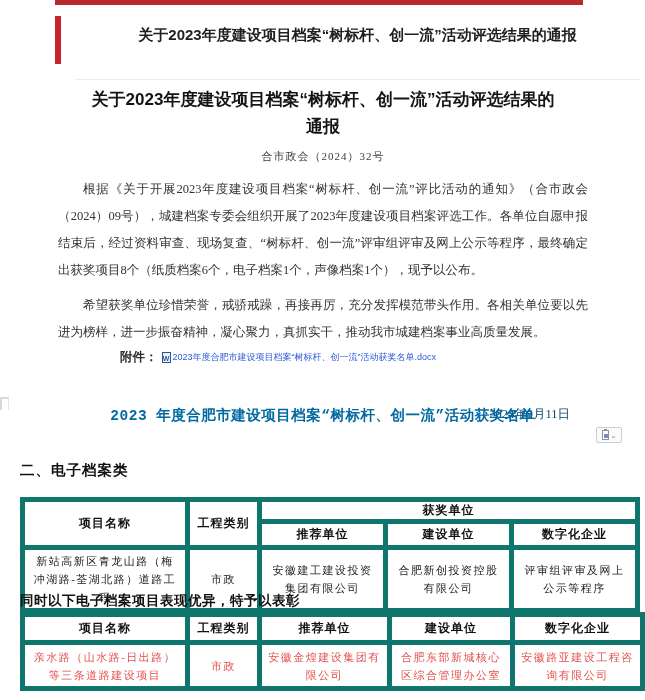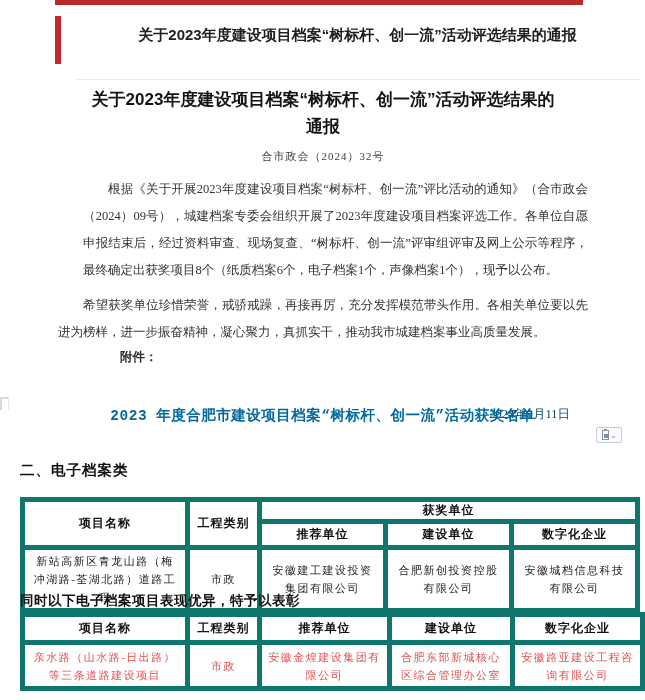--- a/index.html
+++ b/index.html
@@ -16,21 +16,21 @@
   .article-meta { margin-top:10px; text-align:center; font-size:9.5px; color:#9b9b9b; }
   .article-meta .gap { display:inline-block; width:18px; }
 
   .divider { position:absolute; left:75px; top:79px; width:565px; border-top:1px solid #ededed; }
 
   
   .doc { position:absolute; left:58px; top:86px; width:530px; color:#2f2f2f; }
   .doc-title { text-align:center; font-size:17px; font-weight:bold; color:#141414; line-height:27px; padding:0 28px; }
   .doc-number { text-align:center; font-family:"Liberation Serif", serif; font-size:11px; color:#3c3c3c; margin-top:9px; letter-spacing:1px; }
   .doc-par { font-family:"Liberation Serif", serif; font-size:12.5px; line-height:27px; text-align:justify; text-indent:2em; color:#333; margin-top:8px; }
-  .doc-par:first-of-type { margin-top:12px;margin-left:25px; }
+  .doc-par:first-of-type { margin-top:12px; }
 
   .attachment-row { margin-top:3px; padding-left:2em; font-family:"Liberation Serif", serif; font-size:12.5px; color:#2f2f2f; display:flex; align-items:center; }
   .attachment-label { font-weight:bold;padding-left:37px; }
   .attachment-link { display:inline-flex; align-items:center; margin-left:4px; color:#2f5bd6; font-size:9px; text-decoration:none; cursor:pointer; font-family:"Liberation Sans", sans-serif; }
   .word-icon { display:inline-block; width:9px; height:11px; border:1px solid #2a5699; background:#eef3fb; margin-right:2px; position:relative; }
   .word-icon::after { content:"W"; position:absolute; left:0; top:0; width:100%; height:100%; font-size:7px; line-height:11px; text-align:center; color:#2a5699; font-weight:bold; }
 
   .doc-date { margin-top:40px; text-align:right; padding-right:18px; font-family:"Liberation Serif", serif; font-size:12.5px; color:#0c4a6e; }
 
   
@@ -82,20 +82,24 @@
 
   <div class="divider"></div>
 
   <div class="doc">
     <div class="doc-title">关于2023年度建设项目档案“树标杆、创一流”活动评选结果的通报</div>
     <div class="doc-number">合市政会（2024）32号</div>
     <p class="doc-par">根据《关于开展2023年度建设项目档案“树标杆、创一流”评比活动的通知》（合市政会（2024）09号），城建档案专委会组织开展了2023年度建设项目档案评选工作。各单位自愿申报结束后，经过资料审查、现场复查、“树标杆、创一流”评审组评审及网上公示等程序，最终确定出获奖项目8个（纸质档案6个，电子档案1个，声像档案1个），现予以公布。</p>
     <p class="doc-par">希望获奖单位珍惜荣誉，戒骄戒躁，再接再厉，充分发挥模范带头作用。各相关单位要以先进为榜样，进一步振奋精神，凝心聚力，真抓实干，推动我市城建档案事业高质量发展。</p>
     <div class="attachment-row">
       <span class="attachment-label">附件：</span>
+      <a class="attachment-link">
+          <span class="word-icon"></span>
+          <span>2023年度合肥市建设项目档案“树标杆、创一流”活动获奖名单.docx</span>
+        </a>
     </div>
     <div class="doc-date">2024年9月11日</div>
   </div>
 
   <div class="frame-corner"></div>
 
   <div class="list-title">2023 年度合肥市建设项目档案“树标杆、创一流”活动获奖名单</div>
 
   <div class="paste-btn">
     <span class="clipboard"></span>
@@ -114,21 +118,21 @@
     <tr class="hrow2">
       <th class="col-rec">推荐单位</th>
       <th class="col-build">建设单位</th>
       <th class="col-digi">数字化企业</th>
     </tr>
     <tr class="drow">
       <td>新站高新区青龙山路（梅冲湖路-荃湖北路）道路工程</td>
       <td>市政</td>
       <td>安徽建工建设投资集团有限公司</td>
       <td>合肥新创投资控股有限公司</td>
-      <td>安徽城档信息科技有限公司</td>
+      <td>评审组评审及网上公示等程序</td>
     </tr>
   </tbody>
     </table>
 
   <div class="commend-note">同时以下电子档案项目表现优异，特予以表彰</div>
 
   <table class="award t2">
     <tbody>
         <tr class="hrow">
       <th class="col-name">项目名称</th>

